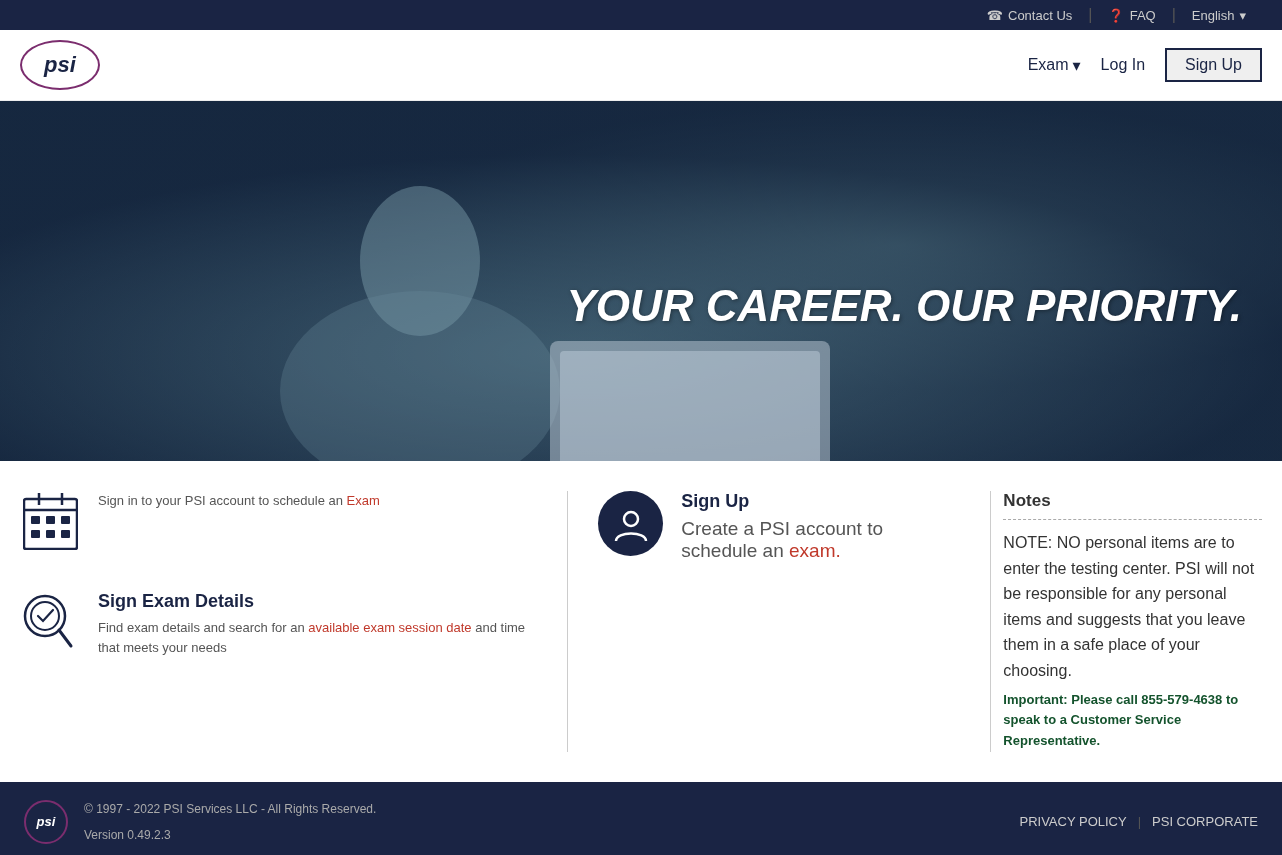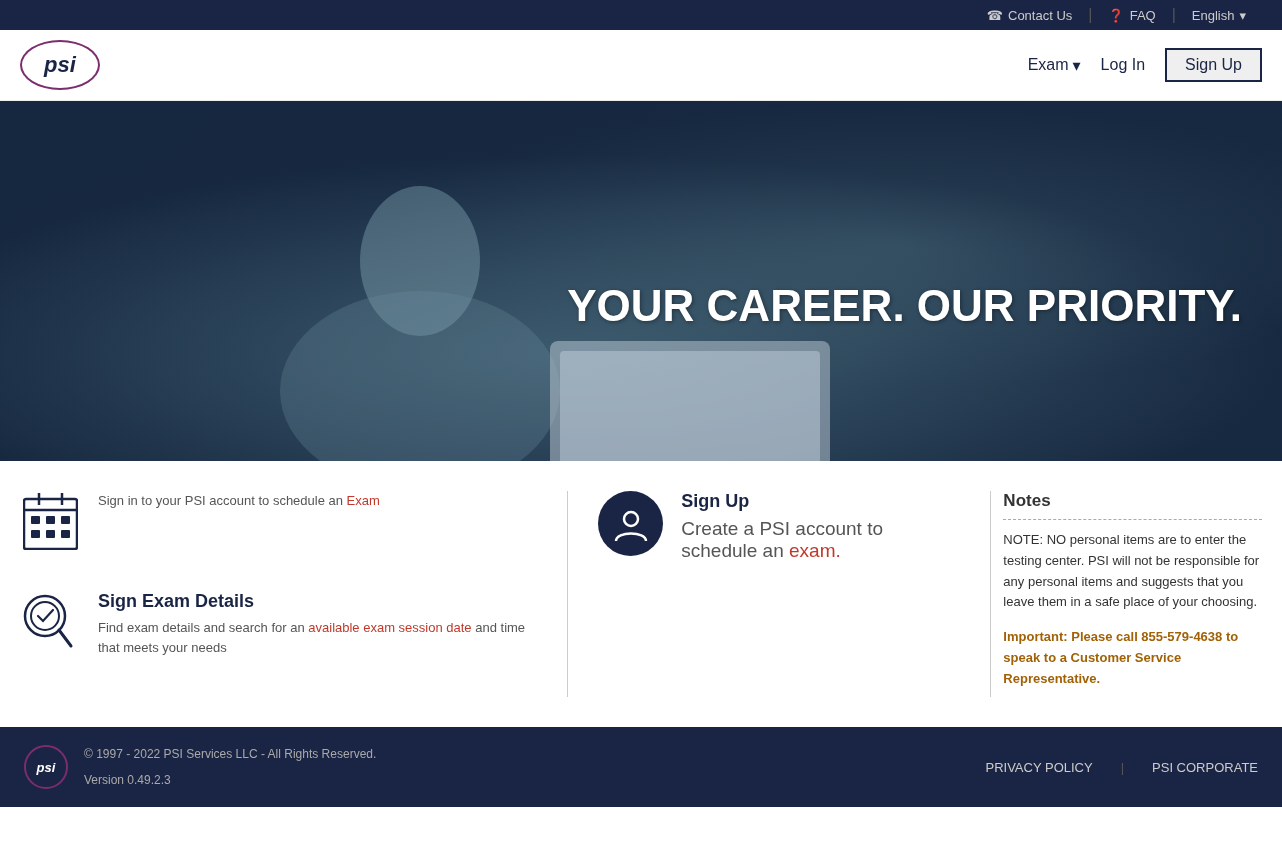--- a/index.html
+++ b/index.html
@@ -87,20 +87,21 @@
     
     .hero {
       position: relative;
       width: 100%;
       height: 360px;
       background: linear-gradient(135deg, #2a3a5c 0%, #3d5a7a 30%, #5a7a8a 60%, #8aacba 100%);
       overflow: hidden;
       display: flex;
       align-items: center;
       justify-content: flex-end;
+      font-style: italic;
     }
     .hero-bg {
       position: absolute;
       top: 0; left: 0; right: 0; bottom: 0;
       background: 
         radial-gradient(ellipse at 40% 60%, rgba(100,140,160,0.5) 0%, transparent 60%),
         radial-gradient(ellipse at 70% 40%, rgba(60,80,110,0.7) 0%, transparent 50%);
     }
     .hero-title {
       position: relative;
@@ -200,28 +201,28 @@
     
     .notes-title {
       font-size: 17px;
       font-weight: bold;
       color: #333;
       margin-bottom: 10px;
       padding-bottom: 8px;
       border-bottom: 1px dashed #aaa;
     }
     .notes-text {
-      font-size: 13px;
+      font-size: 16px;
       color: #333;
       line-height: 1.6;
-      margin-bottom: 14px;
+      margin-bottom: 6px;
     }
     .notes-important {
       font-size: 13px;
-      color: #a16207;
+      color: #14532d;
       font-weight: bold;
       line-height: 1.6;
     }
 
     
     .footer {
       background: #1a2444;
       color: #ccc;
       display: flex;
       justify-content: space-between;
@@ -253,21 +254,21 @@
       font-size: 12px;
       color: #aaa;
     }
     .footer-info .version {
       margin-top: 12px;
       font-size: 12px;
     }
     .footer-right {
       display: flex;
       align-items: center;
-      gap: 28px;
+      gap: 11px;
       font-size: 13px;
     }
     .footer-link {
       color: #ccc;
       cursor: pointer;
       text-decoration: none;
     }
     .footer-divider {
       color: #555;
     }

